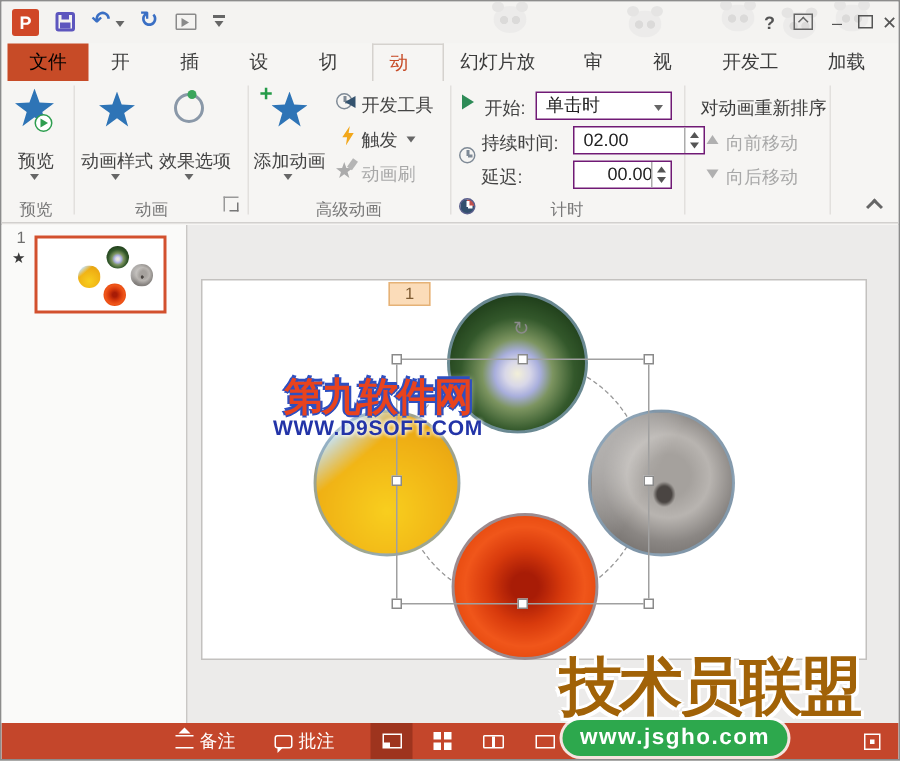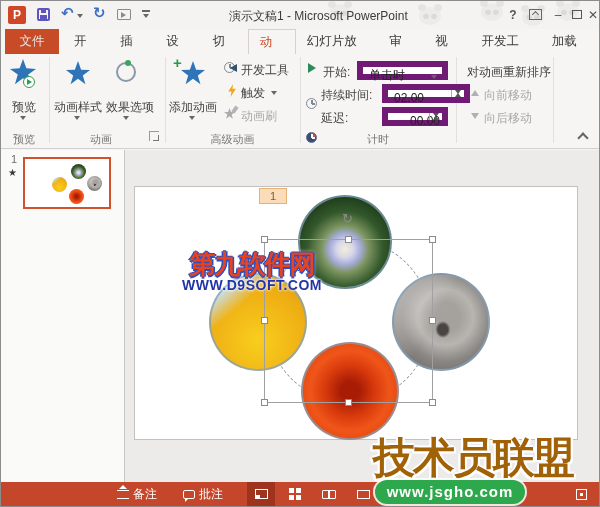--- a/index.html
+++ b/index.html
@@ -27,21 +27,21 @@
   .ribbonopt{position:absolute;top:8px;width:13px;height:11px;border:1.5px solid #666;}
   .ribbonopt::after{content:"";position:absolute;left:3px;top:2px;width:4px;height:4px;border-left:1.5px solid #666;border-top:1.5px solid #666;transform:rotate(45deg);}
   .panda{position:absolute;width:22px;height:18px;border-radius:50%;opacity:.45;
          background:radial-gradient(circle at 32% 52%,#BDBDBD 0 2.5px,transparent 3px),
                     radial-gradient(circle at 68% 52%,#BDBDBD 0 2.5px,transparent 3px),#E3E3E3;}
   .panda::before,.panda::after{content:"";position:absolute;top:-3px;width:8px;height:7px;border-radius:50%;background:#D4D4D4;}
   .panda::before{left:-1px;} .panda::after{right:-1px;}
 
   
   .tabrow{position:absolute;left:0;top:28px;width:100%;height:25px;background:#F6F5F3;}
-  .file-tab{position:absolute;left:4px;top:0;width:54px;height:25px;background:#C74B27;color:#e5e5e5;
+  .file-tab{position:absolute;left:4px;top:0;width:54px;height:25px;background:#C74B27;color:#000000;
             font-size:12.5px;text-align:center;line-height:25px;}
   .tabs{position:absolute;left:62px;top:0;height:25px;display:flex;}
   .tab{padding:0 11px;font-size:12.5px;color:#3B3B3B;line-height:25px;}
   .tab.active{background:#F6F5F3;border:1px solid #D5D2CE;border-bottom:none;color:#C74B27;}
 
   
   .ribbon{position:absolute;left:0;top:53px;width:100%;height:95px;background:#F6F5F3;border-bottom:1px solid #D2D0CE;}
   .gsep{position:absolute;top:3px;height:86px;width:1px;background:#E2E0DD;}
   .glabel{position:absolute;top:78px;font-size:11px;color:#777;text-align:center;}
   .rlabel{font-size:12px;color:#444;}
@@ -57,21 +57,21 @@
   .clock{width:11px;height:11px;border-radius:50%;border:1.5px solid #7F8A96;position:relative;}
   .clock::before{content:"";position:absolute;left:4px;top:1px;width:1.5px;height:4px;background:#7F8A96;}
   .clock::after{content:"";position:absolute;left:5px;top:4px;width:3px;height:1.5px;background:#7F8A96;}
   .clock.delay{border-color:#5A5F8C;background:conic-gradient(#C0504D 0 25%,#33506E 25% 100%);}
   .clock.delay::before,.clock.delay::after{background:#fff;}
   .bolt{width:10px;height:13px;clip-path:polygon(62% 0%,12% 58%,44% 58%,36% 100%,88% 36%,54% 36%);background:#F2A71B;}
   .tri-left{width:0;height:0;border-top:4px solid transparent;border-bottom:4px solid transparent;border-right:7px solid #33526E;}
   .tri-up{width:0;height:0;border-left:4px solid transparent;border-right:4px solid transparent;border-bottom:6px solid #B0B0B0;}
   .tri-down{width:0;height:0;border-left:4px solid transparent;border-right:4px solid transparent;border-top:6px solid #B0B0B0;}
   .playgreen{width:0;height:0;border-top:5px solid transparent;border-bottom:5px solid transparent;border-left:8px solid #2E8B57;}
-  .field{position:absolute;background:#fff;border:6px solid #701a75;font-size:12px;color:#222;}
+  .field{position:absolute;background:#fff;border:1px solid #701a75;font-size:12px;color:#222;}
   .combo-caret{position:absolute;right:5px;top:8px;}
   .spin{position:absolute;right:0;top:0;width:13px;height:100%;border-left:1px solid #ACACAC;}
   .spin i{position:absolute;left:3px;display:block;width:0;height:0;border-left:3px solid transparent;border-right:3px solid transparent;}
   .spin i.up{top:3px;border-bottom:4px solid #555;}
   .spin i.dn{bottom:3px;border-top:4px solid #555;}
   .launcher{position:absolute;width:10px;height:10px;border-top:1.5px solid #999;border-left:1.5px solid #999;}
   .launcher::after{content:"";position:absolute;right:0;bottom:0;width:5px;height:5px;border-right:1.5px solid #777;border-bottom:1.5px solid #777;}
   .chevron-up{position:absolute;width:8px;height:8px;border-top:2px solid #666;border-right:2px solid #666;transform:rotate(-45deg);}
   .brush{position:absolute;width:4px;height:7px;background:#B5B5B5;transform:rotate(35deg);}
 
@@ -148,21 +148,20 @@
 
     <span class="ppt-logo">P</span>
     <span class="floppy"></span>
     <span class="undo-arrow">↶</span>
     <span class="mini-caret" style="left:76px;top:13px;"></span>
     <span class="redo-arrow">↻</span>
     <span class="qat-show"></span>
     <span class="qat-more-bar"></span>
     <span class="mini-caret" style="left:142px;top:13px;"></span>
 
-    <span class="title-text">演示文稿1 - Microsoft PowerPoint</span>
 
     <span class="wc" style="left:503px;font-weight:bold;">?</span>
     <span class="ribbonopt" style="left:528px;"></span>
     <span class="wc" style="left:548px;">–</span>
     <span class="maxbox" style="left:571px;"></span>
     <span class="wc" style="left:583px;">✕</span>
   </div>
 
   <div class="tabrow">
     <div class="file-tab">文件</div>

